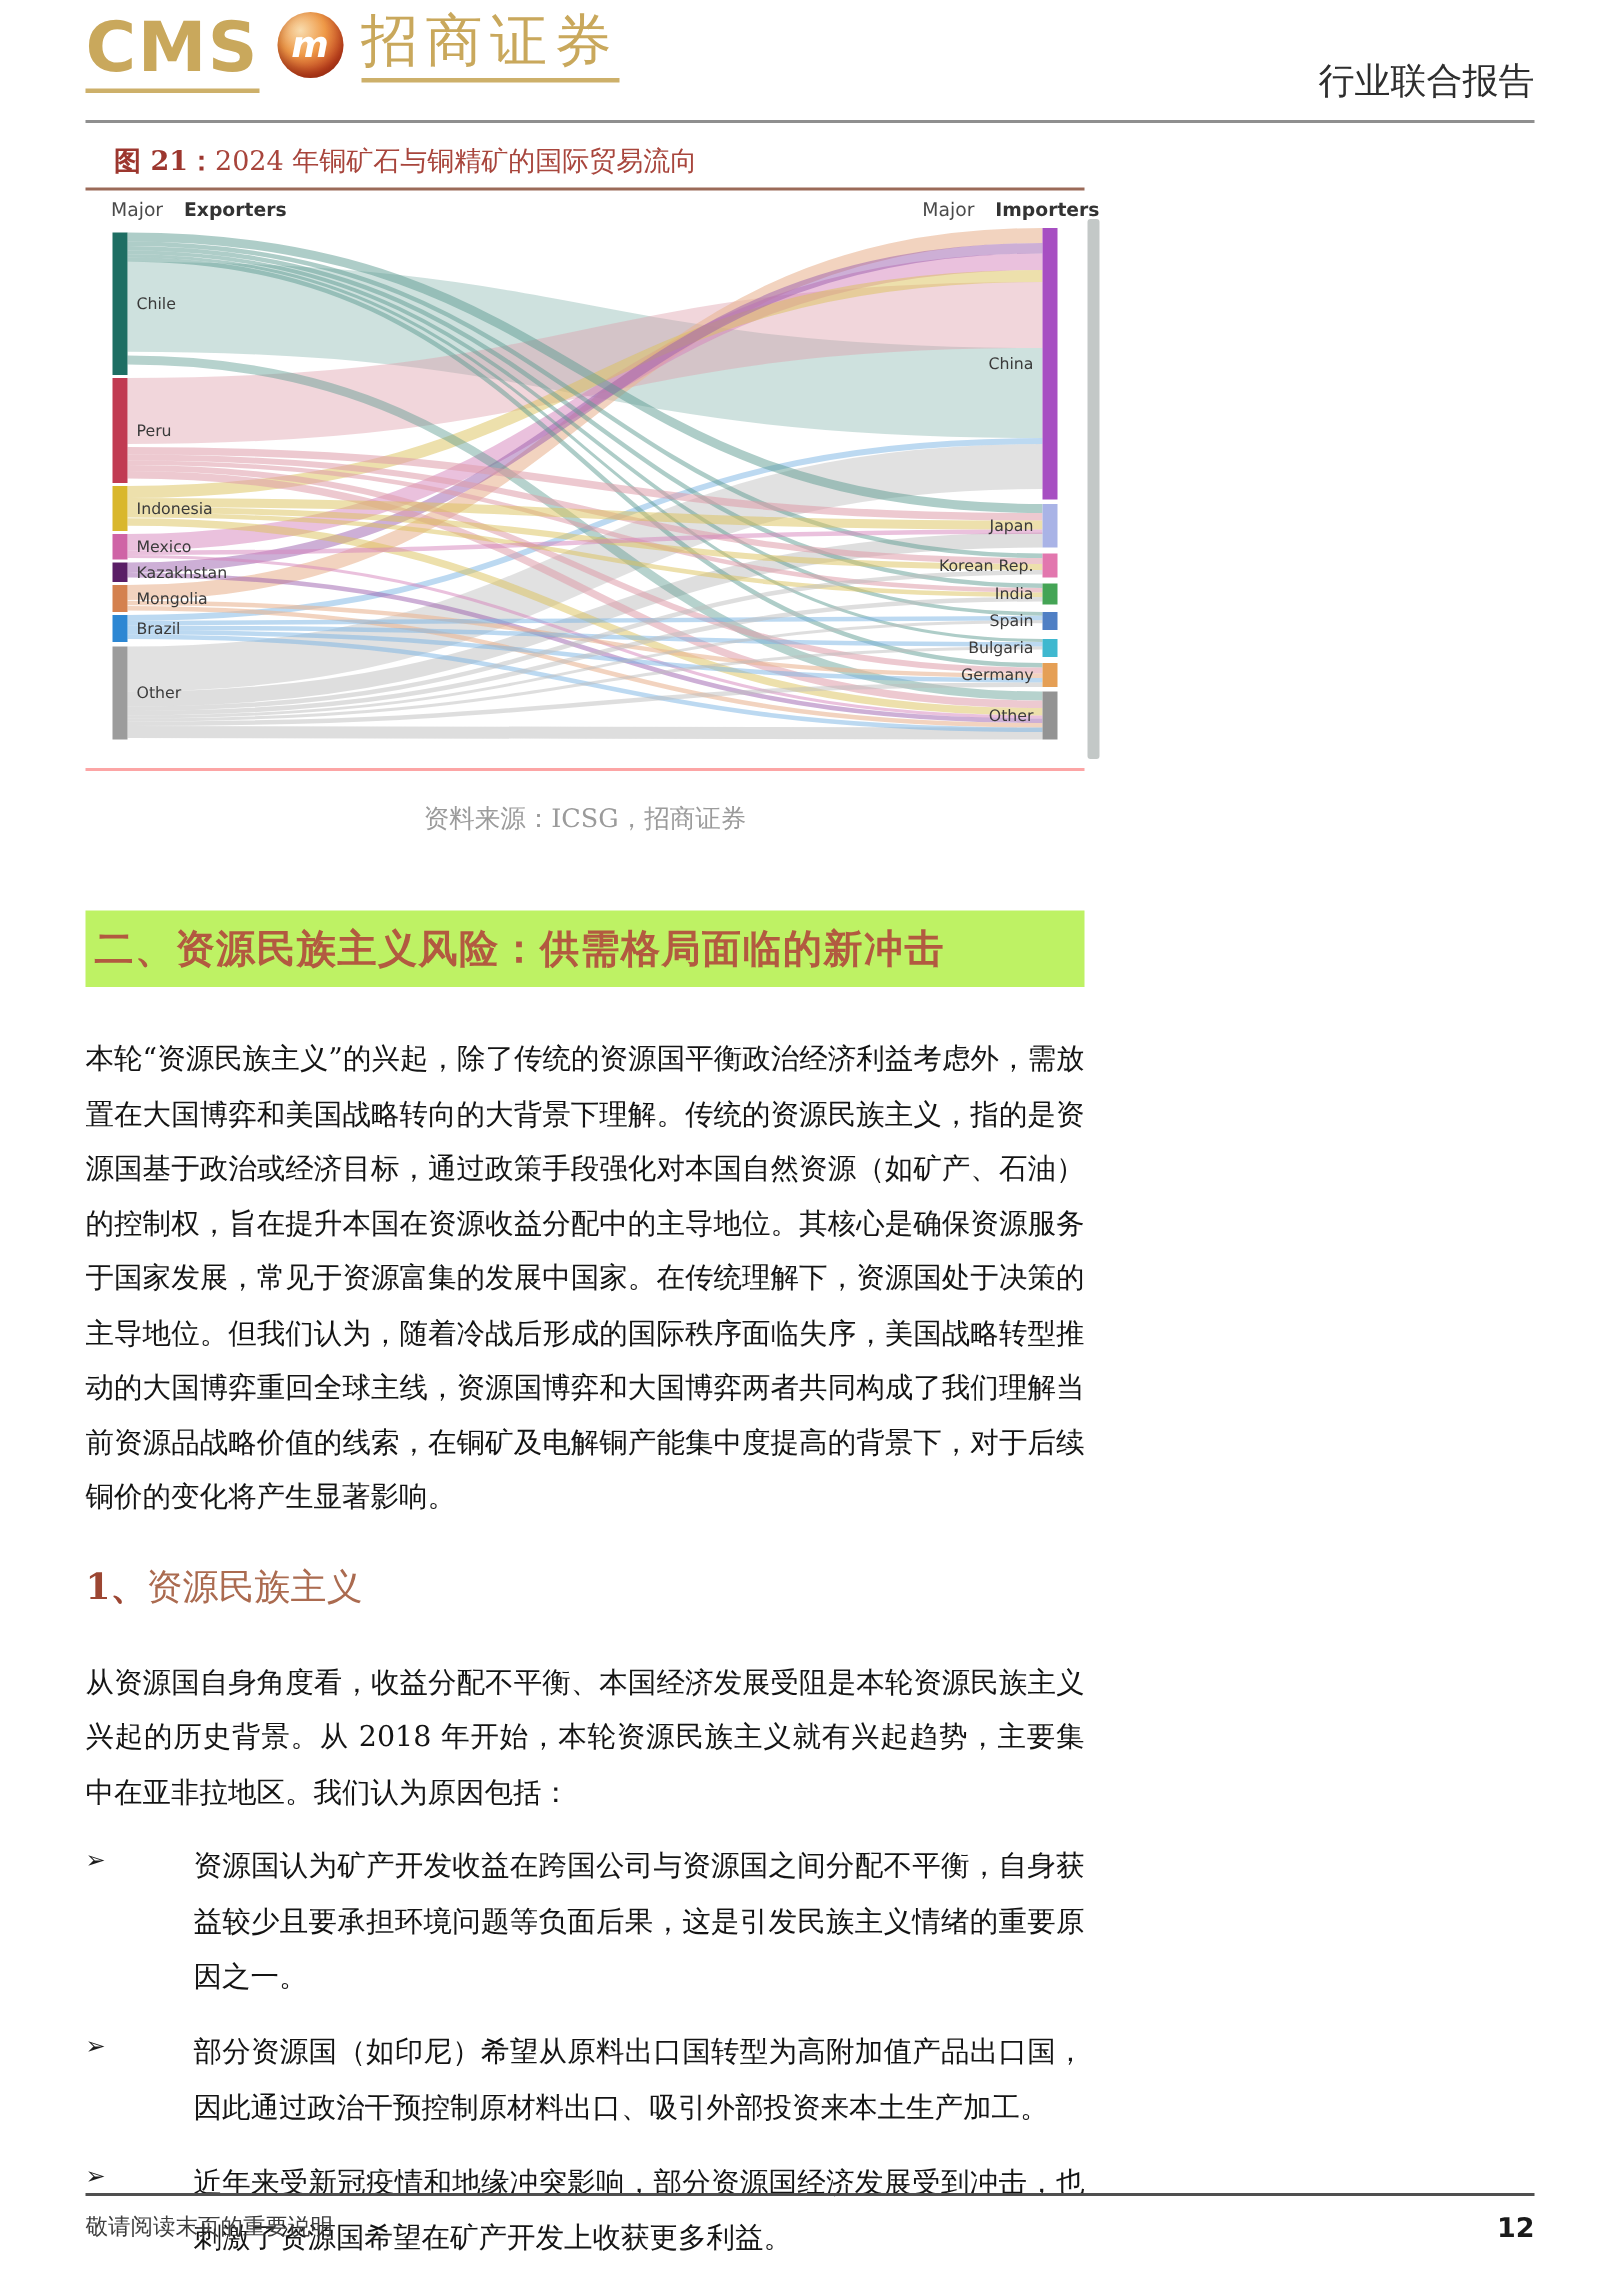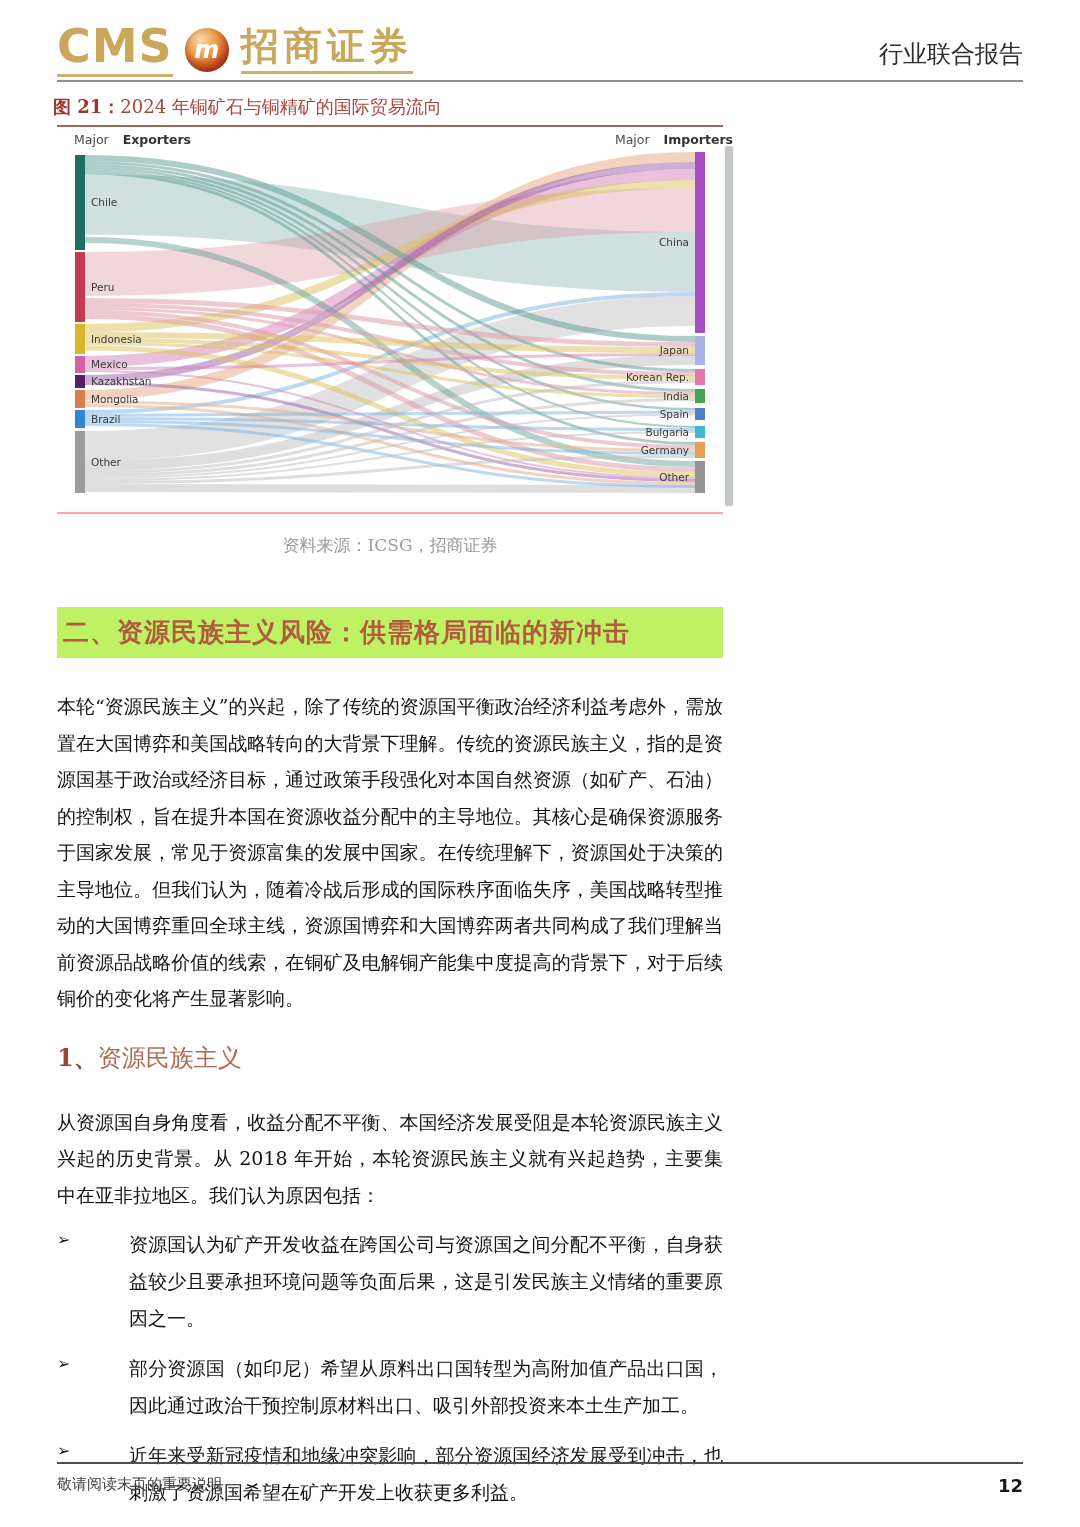--- a/index.html
+++ b/index.html
@@ -10,41 +10,41 @@
     font-family:"DejaVu Sans","Liberation Sans",sans-serif;
   }
   .cjk { font-family:"DejaVu Serif","Liberation Serif",serif; }
 
   
   .header {
     margin:0 57px; padding-top:28px; height:82px;
     border-bottom:2px solid #8f8f8f;
     display:flex; justify-content:space-between; align-items:flex-end;
   }
-  .logo-group { display:flex; align-items:center; gap:12px; padding-bottom:3px; }
+  .logo-group { display:flex; align-items:flex-start; gap:12px; padding-bottom:18px; }
   .cms-text {
     font-size:46px; font-weight:bold; color:#c9a85c; line-height:1;
     border-bottom:3px solid #cdb06a; padding-bottom:5px; letter-spacing:1px;
   }
   .logo-sphere {
     width:44px; height:44px; border-radius:50%;
     background:radial-gradient(circle at 35% 28%, #f8dcae 0%, #ef9a48 38%, #c2431f 72%, #8e2711 100%);
     display:flex; align-items:center; justify-content:center;
     color:#fff; font-weight:bold; font-style:italic; font-size:24px;
     box-shadow:inset 0 -4px 8px rgba(120,30,10,.5);
     flex:0 0 auto;
   }
   .logo-cn {
-    font-size:38px; font-weight:bold; color:#c9a85c; line-height:1;
+    font-size:38px; font-weight:normal; color:#c9a85c; line-height:1;
     border-bottom:3px solid #cdb06a; padding-bottom:6px; letter-spacing:5px;
   }
   .report-type { font-size:24px; color:#2e2e2e; padding-bottom:10px; }
 
   
-  .fig-title { margin:13px 53px 0; width:666px; font-size:18px; color:#a8453c; }
+  .fig-title { margin:13px 76px 0; width:666px; font-size:18px; color:#a8453c; }
   .fig-title b { color:#9c362e; }
   .fig-title-rule { margin:6px 57px 0; width:666px; border-bottom:2px solid #9b6a58; }
 
   
   .figure-wrap { position:relative; margin:3px 57px 0; width:680px; height:382px; }
   .sankey-header { position:absolute; top:2px; font-size:12.5px; color:#4a4a4a; z-index:3; }
   .sankey-header.left { left:17px; }
   .sankey-header.right { right:4px; }
   .sankey-header b { color:#333;padding-left:10px; }
   #sankey-svg { position:absolute; left:0; top:0; }

